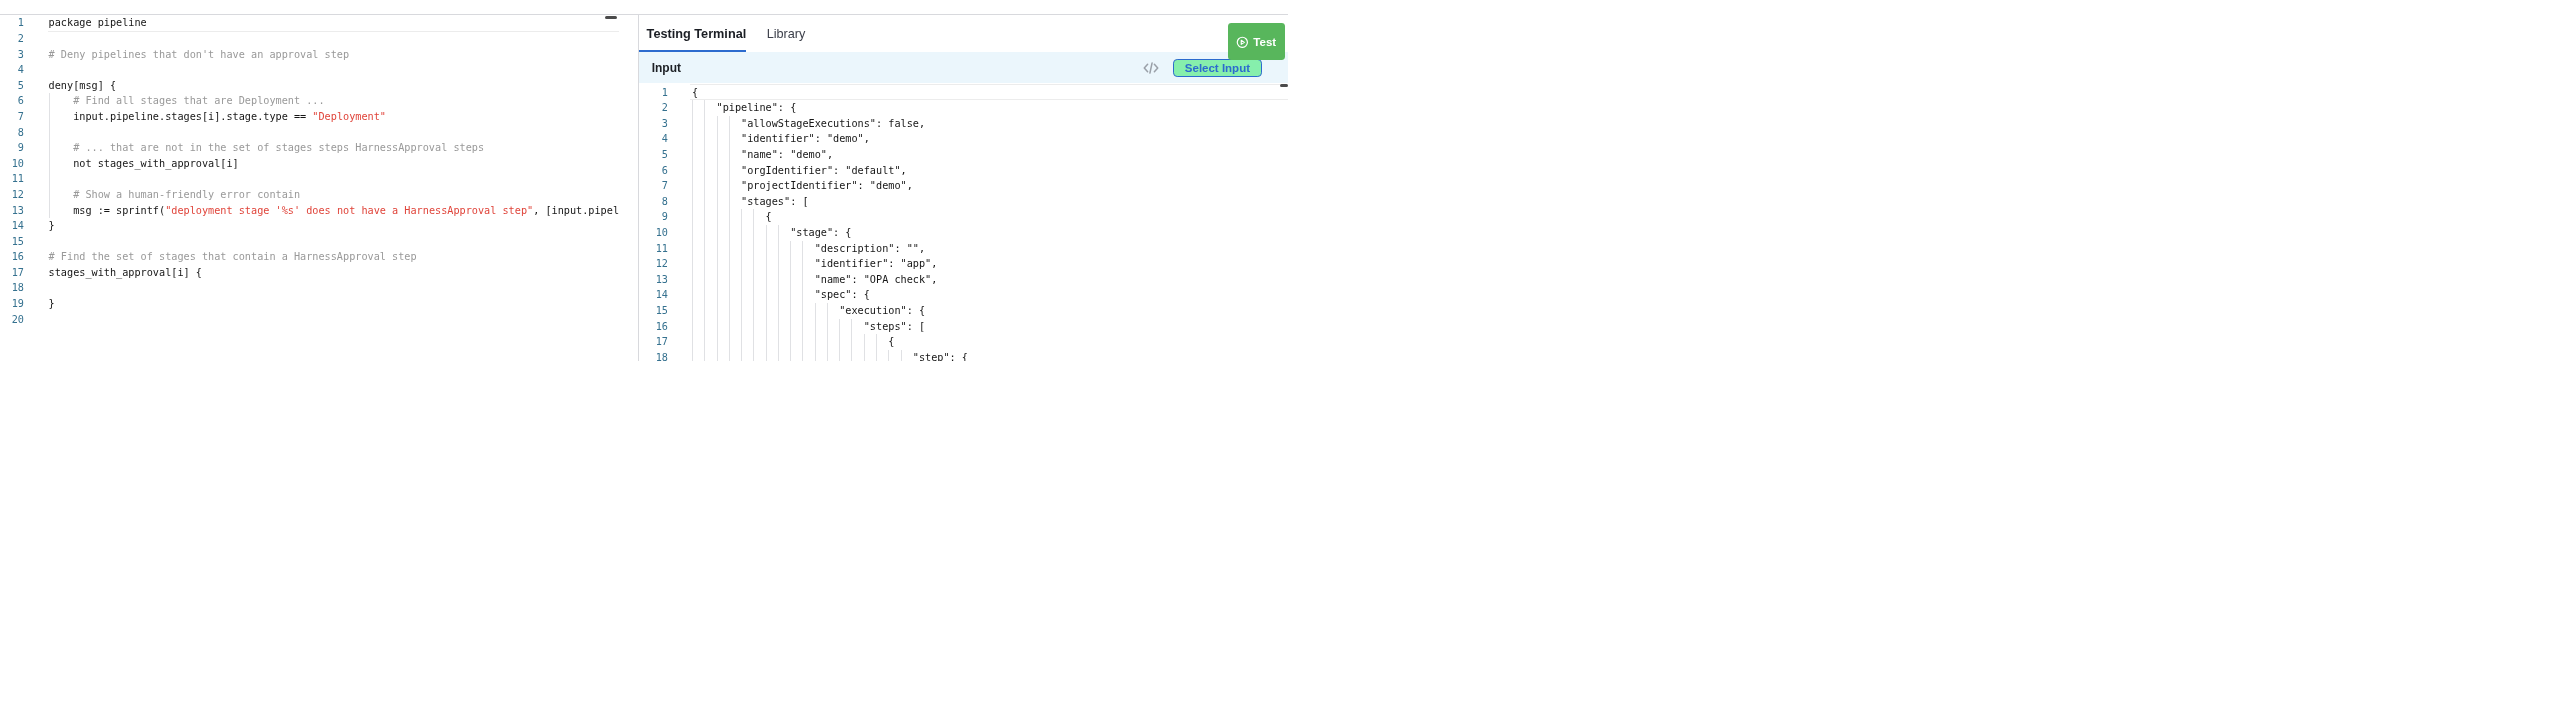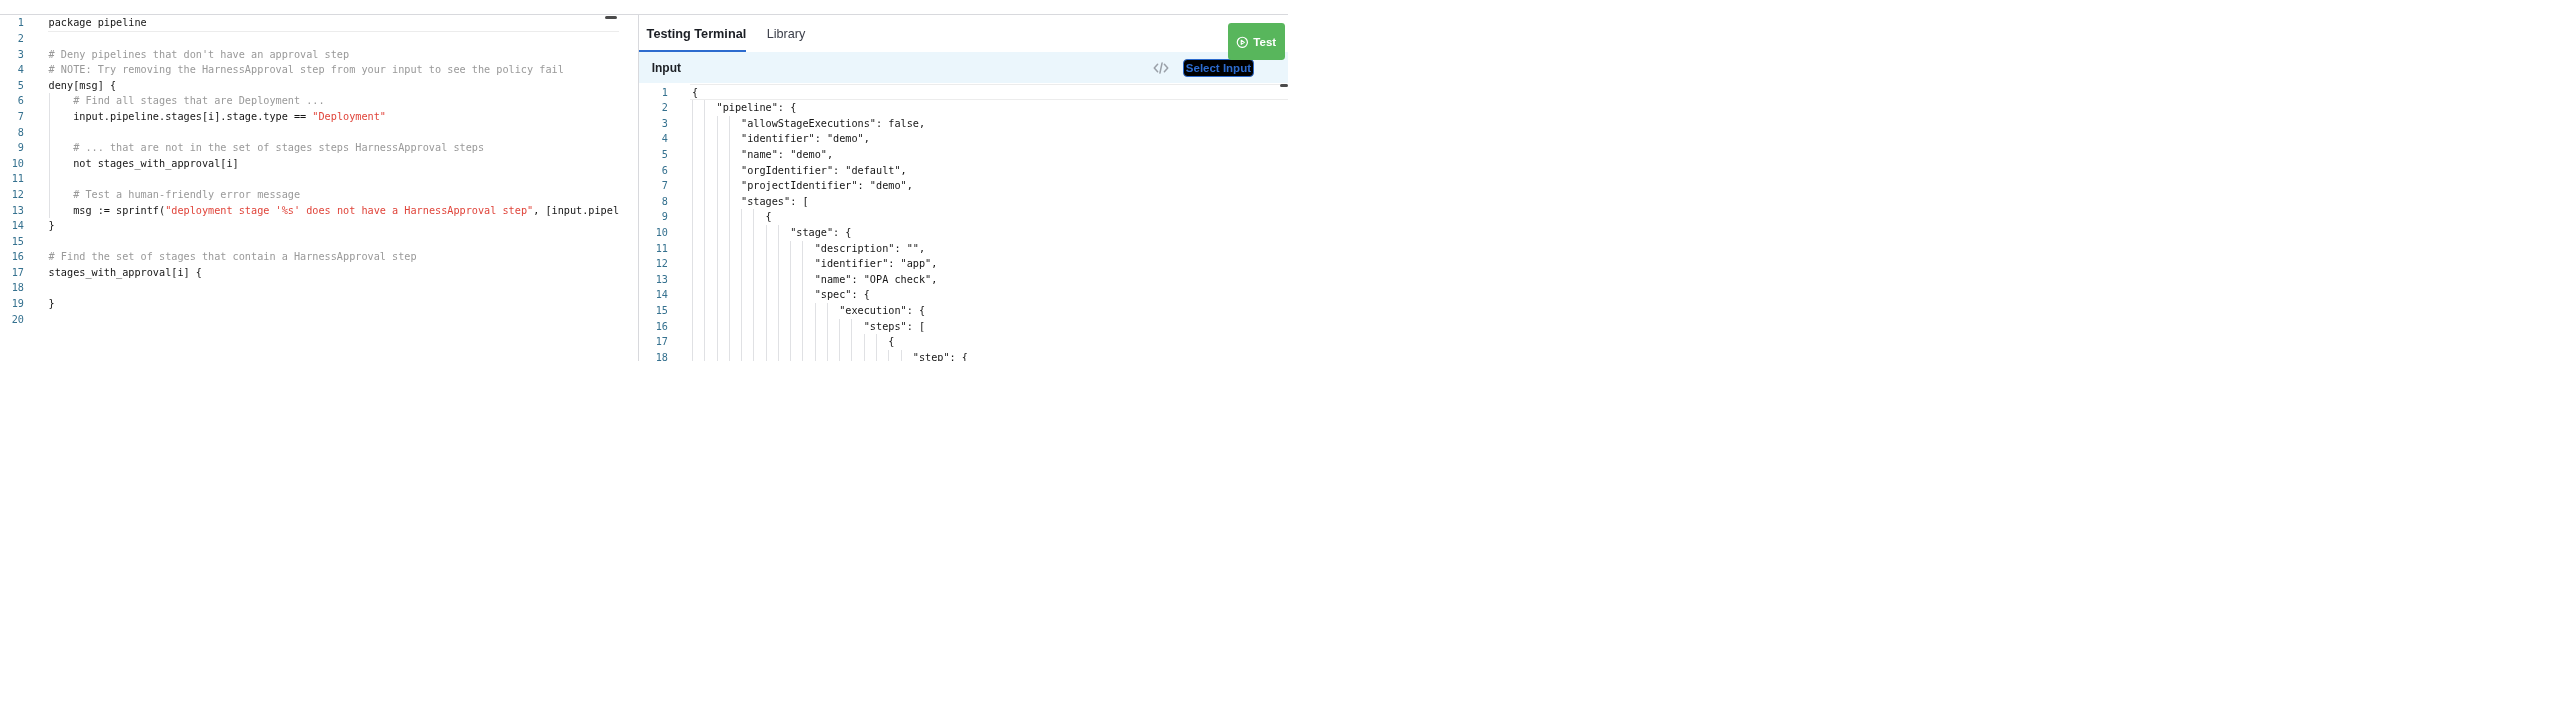--- a/index.html
+++ b/index.html
@@ -37,46 +37,46 @@
   .tab{font-size:12.7px;color:#3d404b;margin-left:20.4px;cursor:pointer;}
   .tab.active{font-weight:bold;color:#1b1e24;margin-left:7.6px;}
   .underline{position:absolute;left:0;bottom:0;width:107px;height:2.5px;background:var(--blue,#2c6bce);}
   .testbtn{position:absolute;right:3.4px;top:8px;height:37px;display:flex;align-items:center;gap:4.2px;
            background:var(--green,#58b65c);color:#fff;border:none;border-radius:3.4px;padding:0 8.5px;
            font-weight:bold;font-size:11.5px;font-family:inherit;cursor:pointer;}
   
   .inputbar{height:31px;flex:none;background:var(--inputbg,#ebf6fc);display:flex;align-items:center;}
   .inputlabel{margin-left:12.7px;font-size:12px;font-weight:bold;color:#1d2025;}
   .codeicon{margin-left:auto;margin-right:13.6px;cursor:pointer;}
-  .selectbtn{margin-right:34px;height:18.7px;padding:0 2px;border:1.3px solid var(--blue,#2c6bce);
-             border-radius:4.2px;background:#000000;color:var(--blue,#2c6bce);font-weight:bold;
+  .selectbtn{margin-right:26px;height:18.7px;padding:0 11px;border:1.3px solid var(--blue,#2c6bce);
+             border-radius:4.2px;background:#86efac;color:var(--blue,#2c6bce);font-weight:bold;
              font-size:11.5px;font-family:inherit;cursor:pointer;}
 </style>
 </head>
 <body>
 
 <div class="app">
   <div class="main">
 
     <section class="panel-left">
       <div class="curline-left"></div>
       <div class="thumb thumb-left"></div>
       <div class="rows ed-left" id="left-rows">
           <div class="row"><span class="ln">1</span><span class="code"><span>package pipeline</span></span></div>
           <div class="row"><span class="ln">2</span><span class="code"></span></div>
           <div class="row"><span class="ln">3</span><span class="code"><span class="m"># Deny pipelines that don't have an approval step</span></span></div>
-          <div class="row"><span class="ln">4</span><span class="code"><span class="m"># NOTE: Try removing the HarnessApproval step from your input to see the policy fail</span></span></div>
+          <div class="row"><span class="ln">4</span></div>
           <div class="row"><span class="ln">5</span><span class="code"><span>deny[msg] {</span></span></div>
           <div class="row"><span class="ln">6</span><span class="code"><i class="guide" style="left: 0px;"></i><span class="m">    # Find all stages that are Deployment ...</span></span></div>
           <div class="row"><span class="ln">7</span><span class="code"><i class="guide" style="left: 0px;"></i><span>    input.pipeline.stages[i].stage.type == </span><span class="s">"Deployment"</span></span></div>
           <div class="row"><span class="ln">8</span><span class="code"><i class="guide" style="left: 0px;"></i></span></div>
           <div class="row"><span class="ln">9</span><span class="code"><i class="guide" style="left: 0px;"></i><span class="m">    # ... that are not in the set of stages steps HarnessApproval steps</span></span></div>
           <div class="row"><span class="ln">10</span><span class="code"><i class="guide" style="left: 0px;"></i><span>    not stages_with_approval[i]</span></span></div>
           <div class="row"><span class="ln">11</span><span class="code"><i class="guide" style="left: 0px;"></i></span></div>
-          <div class="row"><span class="ln">12</span><span class="code"><i class="guide" style="left: 0px;"></i><span class="m">    # Test a human-friendly error message</span></span></div>
+          <div class="row"><span class="ln">12</span><span class="code"><i class="guide" style="left: 0px;"></i><span class="m">    # Show a human-friendly error contain</span></span></div>
           <div class="row"><span class="ln">13</span><span class="code"><i class="guide" style="left: 0px;"></i><span>    msg := sprintf(</span><span class="s">"deployment stage '%s' does not have a HarnessApproval step"</span><span>, [input.pipel</span></span></div>
           <div class="row"><span class="ln">14</span><span class="code"><span>}</span></span></div>
           <div class="row"><span class="ln">15</span><span class="code"></span></div>
           <div class="row"><span class="ln">16</span><span class="code"><span class="m"># Find the set of stages that contain a HarnessApproval step</span></span></div>
           <div class="row"><span class="ln">17</span><span class="code"><span>stages_with_approval[i] {</span></span></div>
           <div class="row"><span class="ln">18</span></div>
           <div class="row"><span class="ln">19</span><span class="code"><span>}</span></span></div>
           <div class="row"><span class="ln">20</span><span class="code"></span></div>
         </div>
     </section>

